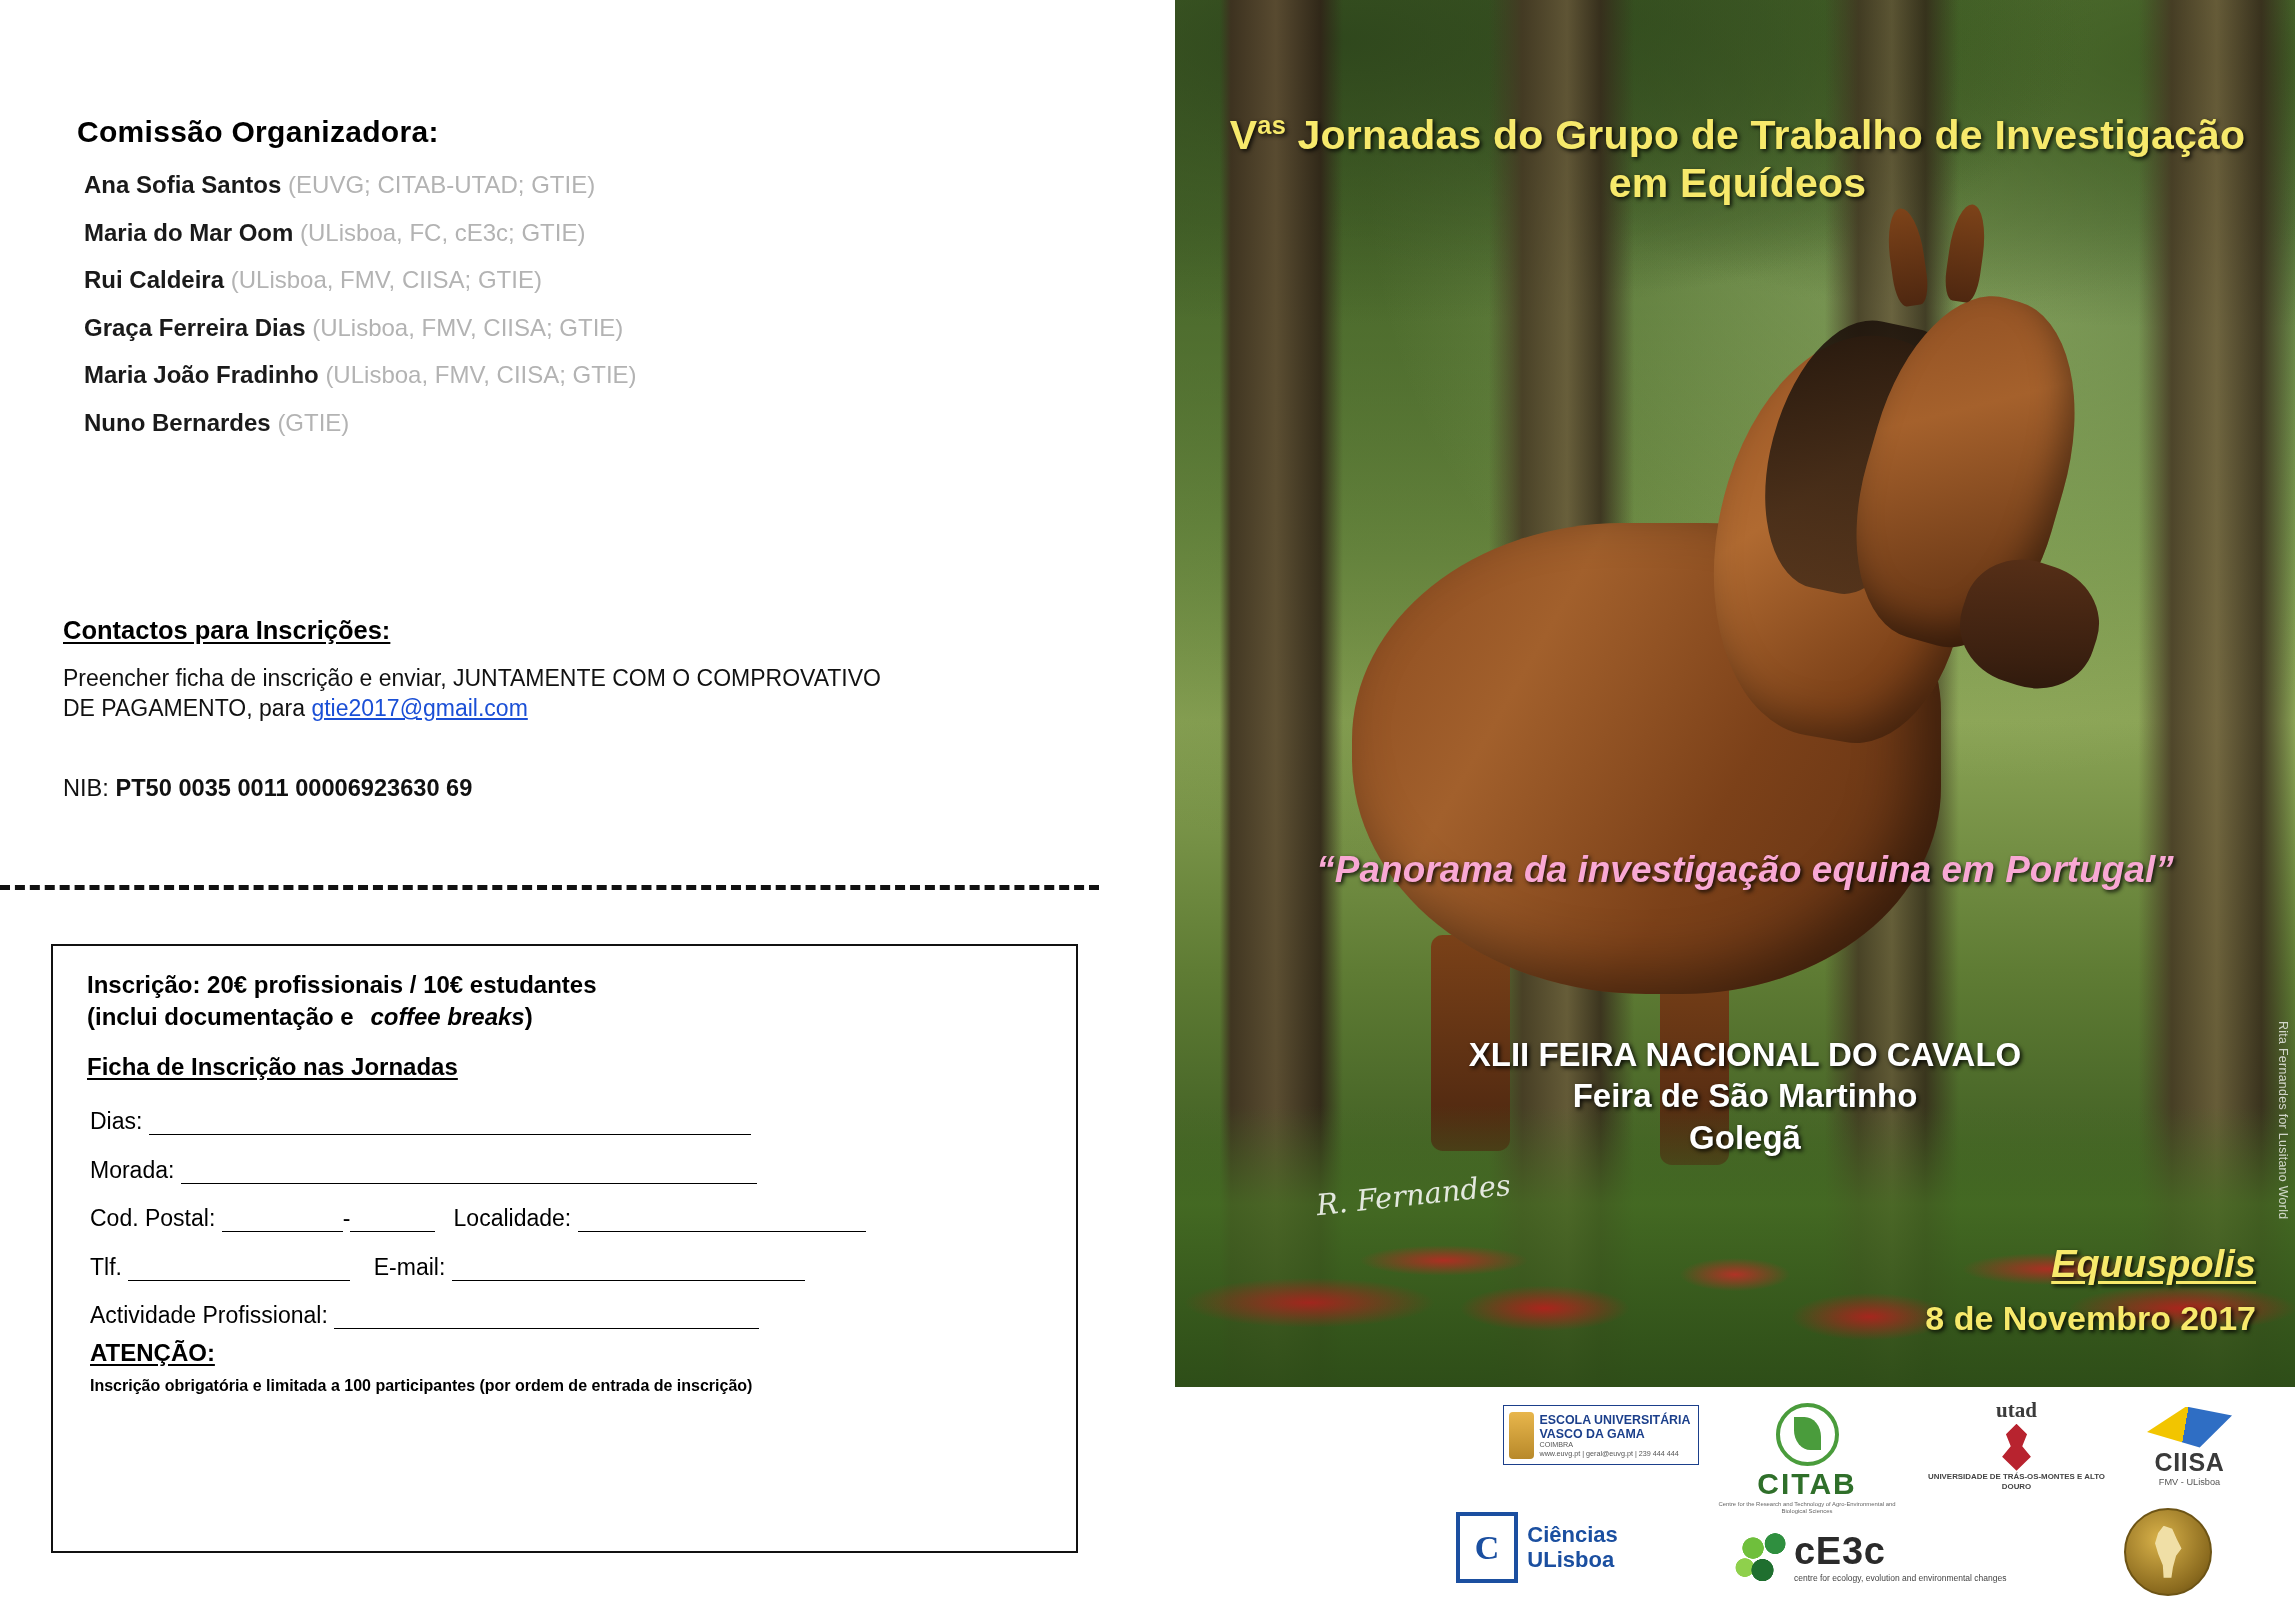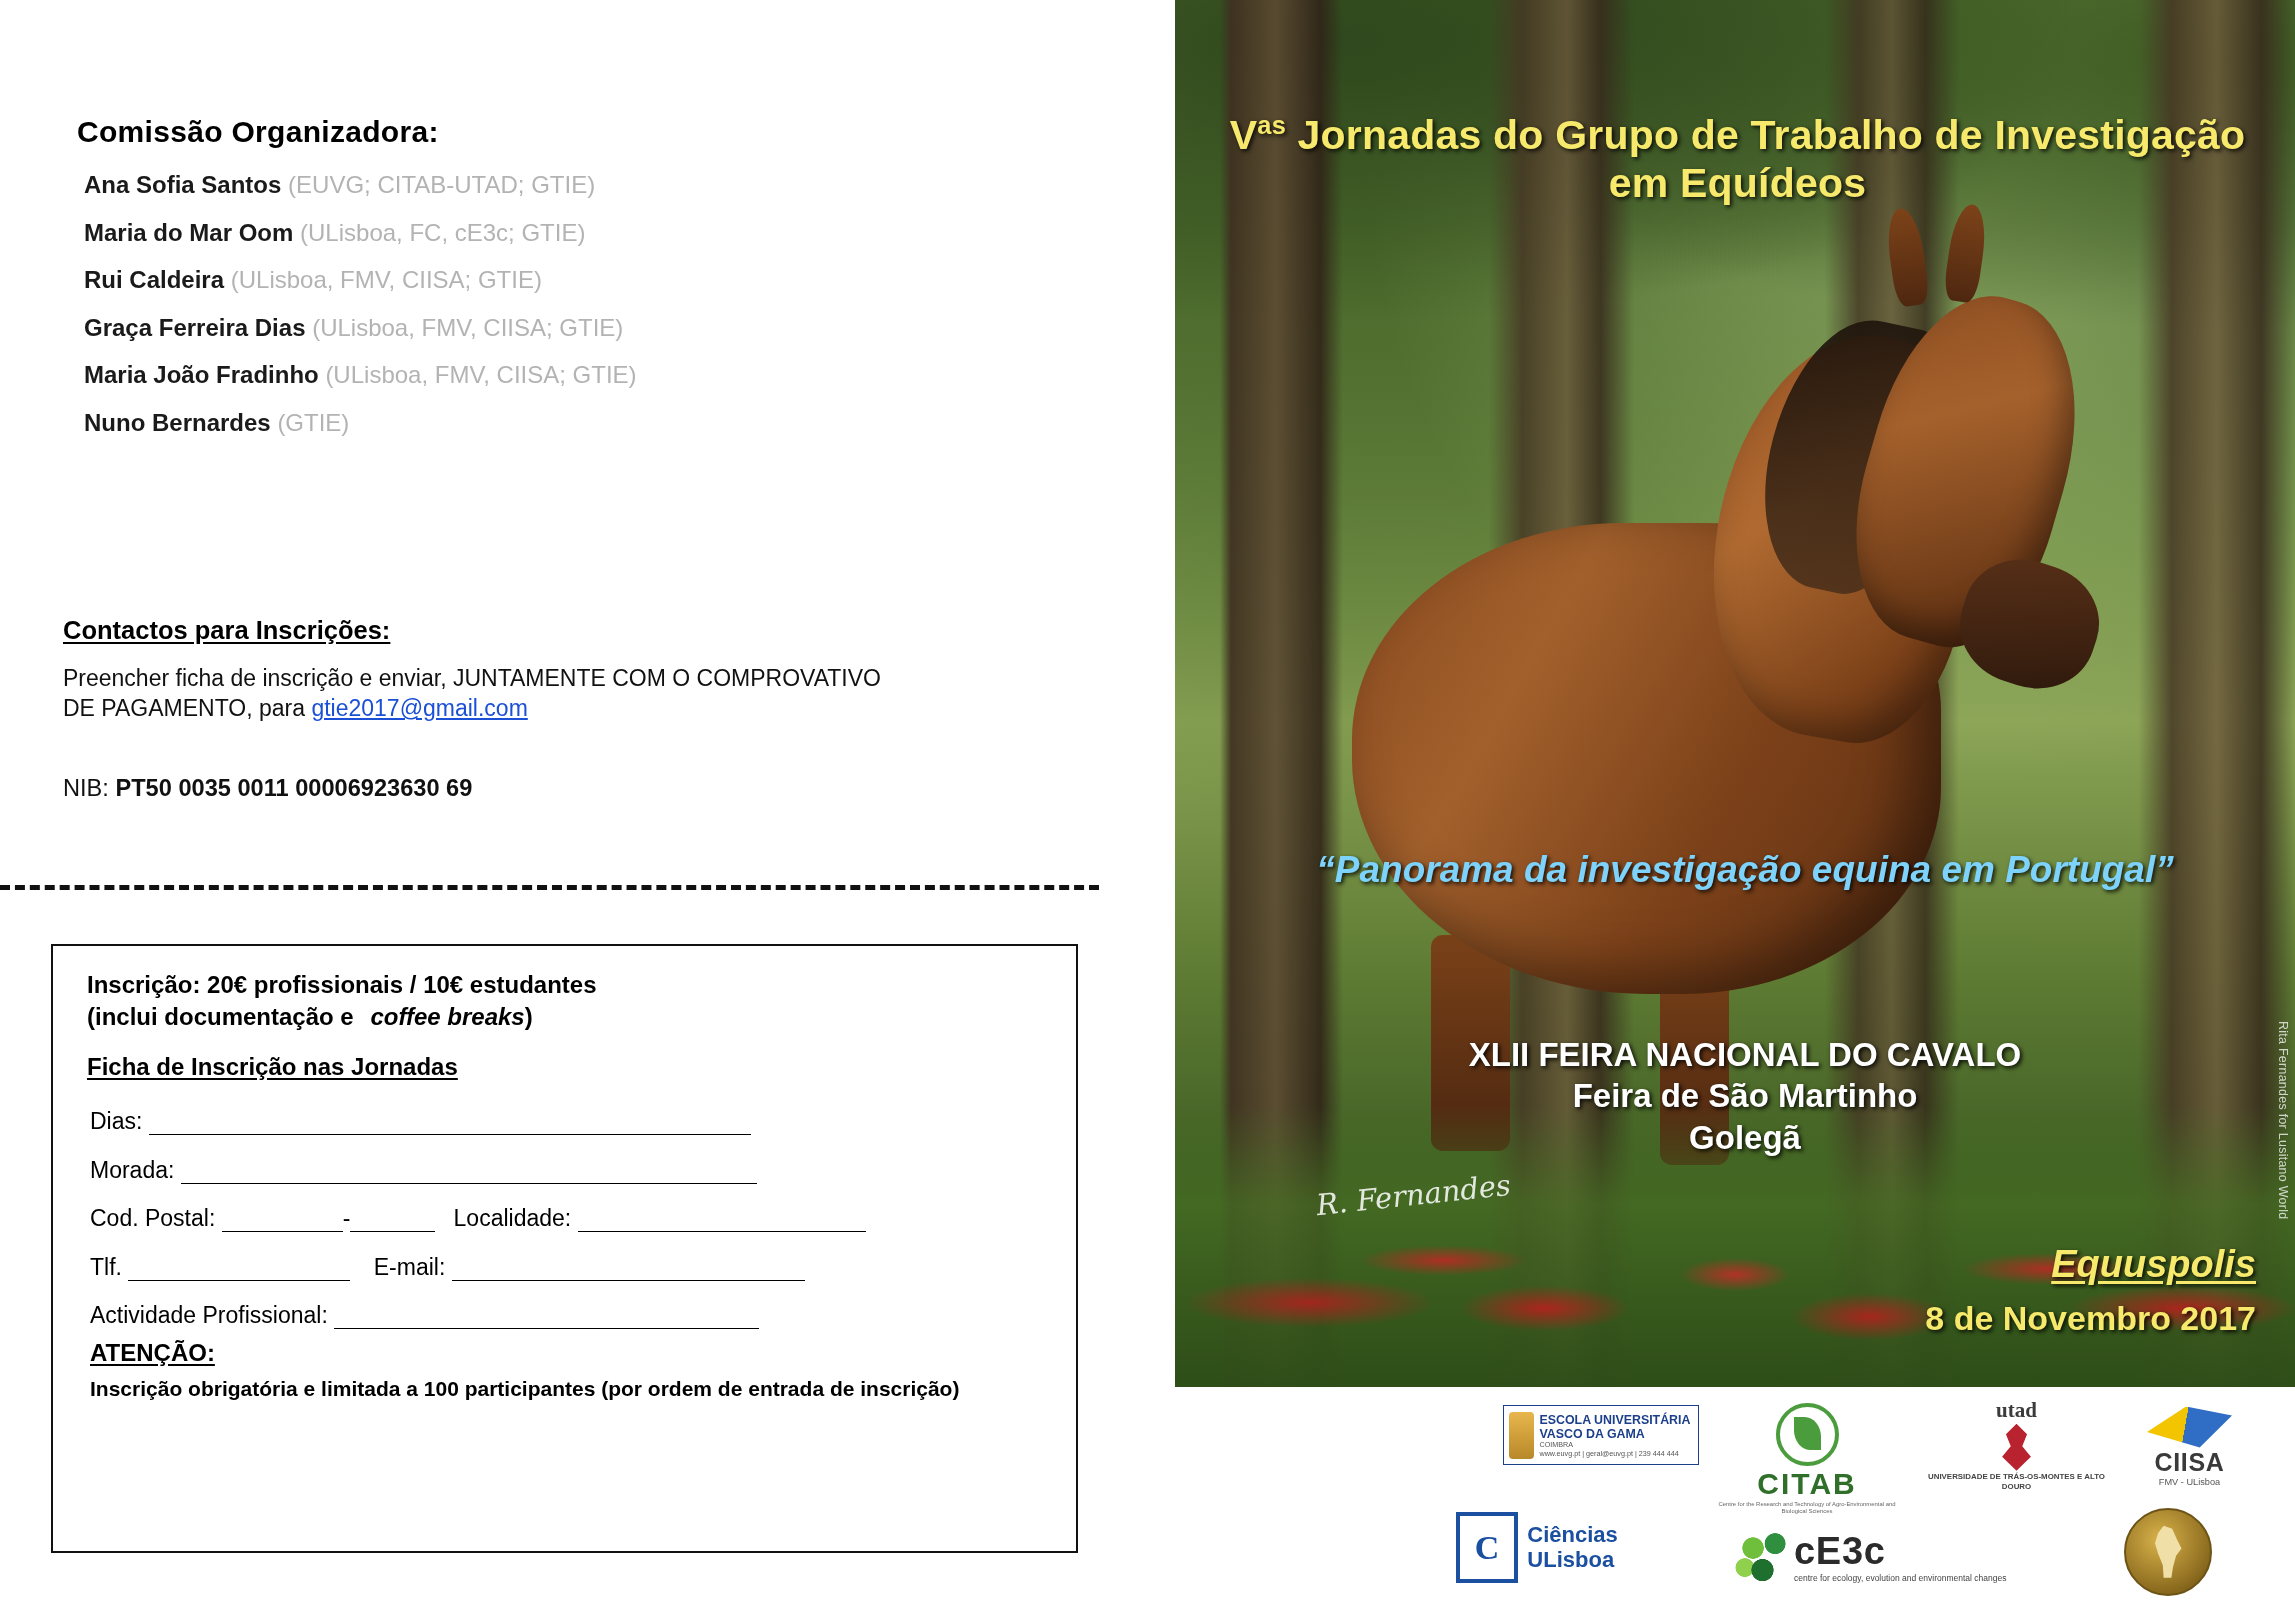--- a/index.html
+++ b/index.html
@@ -162,21 +162,21 @@
     font-weight: bold;
     text-decoration: underline;
     text-underline-offset: 3.3px;
     color: #000;
   }
   .atencao-body {
     position: absolute;
     left: 37px;
     top: 429px;
     width: 955px;
-    font-size: 21px;
+    font-size: 16px;
     font-weight: bold;
     color: #000;
     line-height: 1.35;
     text-align: justify;
   }
 
   
   .right-panel {
     width: 1131px;
     height: 1623px;
@@ -313,21 +313,21 @@
   .poster-subtitle {
     position: absolute;
     left: 79px;
     top: 847px;
     width: 982px;
     text-align: center;
     font-size: 37px;
     line-height: 1.22;
     font-weight: bold;
     font-style: italic;
-    color: #7dd3fc;
+    color: #f9a8d4;
     text-shadow: 2px 2px 4.6px rgba(0,0,0,0.85);
   }
 
   .poster-fair {
     position: absolute;
     left: 79px;
     top: 1034px;
     width: 982px;
     text-align: center;
     font-size: 33px;

